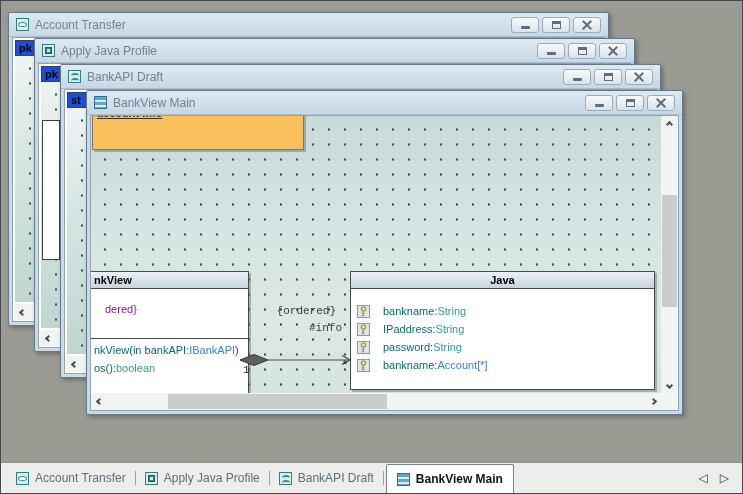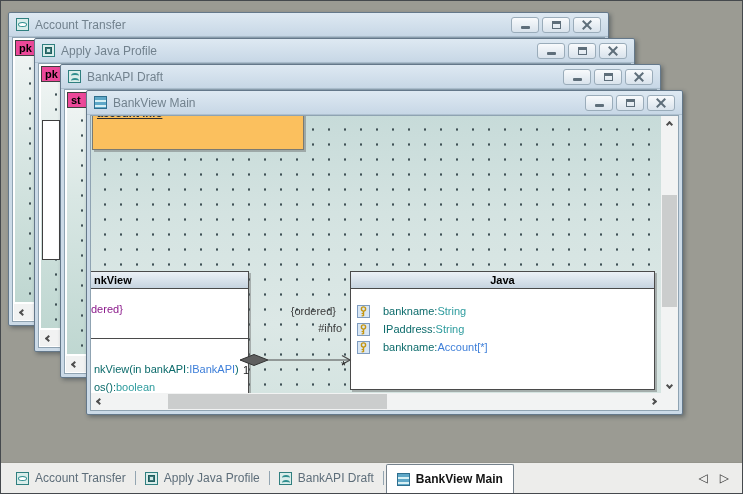--- a/index.html
+++ b/index.html
@@ -56,21 +56,21 @@
   .bgdiagram {
     position: absolute; left: 2px; right: 2px; top: 2px; bottom: 19px;
     background-image:
       radial-gradient(circle, #3F5156 1px, transparent 1.3px),
       linear-gradient(180deg, #F2F6F5 0%, #D9E7E4 40%, #BFD7D1 100%);
     background-size: 16px 15px, 100% 100%;
     background-position: 7px 6px, 0 0;
   }
   .pk-box {
     position: absolute; left: 2px; top: 2px; width: 21px; height: 16px;
-    background: #ec4899; border: 1px solid #3F3F3F;
+    background: #1d4ed8; border: 1px solid #3F3F3F;
     font-weight: bold; font-size: 11px; line-height: 14px; padding-left: 3px; color: #000;
   }
   .tall-box {
     position: absolute; left: 3px; top: 56px; width: 18px; height: 140px;
     background: #FFF; border: 1px solid #3F3F3F;
   }
   .bg-hscroll {
     position: absolute; left: 1px; right: 1px; bottom: 1px; height: 16px;
     background: #F1F2F2; display: flex; align-items: center;
   }
@@ -110,38 +110,38 @@
   }
   .uml-head {
     height: 17px; line-height: 16px;
     border-bottom: 1px solid #4A4A4A;
     background: linear-gradient(#ECF1F6, #C6D4E0);
     font-weight: bold; color: #000;
   }
   .bv { left: -42px; top: 155px; width: 200px; height: 170px; }
   .bv .uml-head span { margin-left: 44px; }
   .bv-attrs { position: relative; height: 49px; }
-  .bv-attr { position: absolute; left: 41px; top: 14px; }
-  .bv-ops { border-top: 1px solid #4A4A4A; padding-top: 21px; }
+  .bv-attr { position: absolute; left: 55px; top: 14px; }
+  .bv-ops { border-top: 1px solid #4A4A4A; padding-top: 2px; }
   .op-row { height: 18px; line-height: 18px; padding-left: 44px; white-space: nowrap; }
 
   .bank { left: 259px; top: 155px; width: 305px; height: 119px; overflow: hidden; }
   .bank .uml-head { text-align: center; }
   .bank-body { padding-top: 13px; }
   .attr-row { display: flex; align-items: center; height: 18px; padding-left: 6px; white-space: nowrap; }
   .attr-row svg { flex: 0 0 auto; }
   .attr-row .txt { margin-left: 13px; }
 
   .t-dark   { color: #0C6B6B; }
   .t-teal   { color: #2E9C9E; }
   .t-blue   { color: #3E7FD9; }
   .t-purple { color: #8B1A8B; }
 
   .assoc-svg { position: absolute; left: 145px; top: 230px; }
-  .assoc-lbl { position: absolute; color: #3A3A3A; }
+  .assoc-lbl { position: absolute; color: #3A3A3A; font-family: Liberation Mono, monospace; }
   .lbl-ordered { left: 163px; top: 189px; width: 82px; text-align: right; }
   .lbl-banks   { left: 163px; top: 206px; width: 88px; text-align: right; }
   .mult-1    { left: 152px; top: 248px; color: #222; }
   .mult-star { left: 250px; top: 242px; color: #222; font-size: 13px; }
 
   .vscroll {
     position: absolute; right: 0; top: 0; bottom: 17px; width: 17px;
     background: #F2F3F3; display: flex; flex-direction: column; justify-content: space-between;
   }
   .vthumb { position: absolute; left: 1px; right: 1px; top: 79px; height: 112px; background: #CBCDCD; }
@@ -336,20 +336,30 @@
             <span class="txt"><span class="t-dark">IPaddress:</span><span class="t-teal">String</span></span>
           </div>
           <div class="attr-row">
             <svg width="13" height="13">
                 <rect x="0.5" y="0.5" width="12" height="12" fill="#D9E7F5" stroke="#7E9CC0"></rect>
                 <circle cx="6.5" cy="4" r="2.1" fill="none" stroke="#C49511" stroke-width="1.4"></circle>
                 <line x1="6.5" y1="6" x2="6.5" y2="11" stroke="#C49511" stroke-width="1.4"></line>
                 <line x1="6.5" y1="8.5" x2="4.6" y2="8.5" stroke="#C49511" stroke-width="1.2"></line>
                 <line x1="6.5" y1="10.8" x2="4.6" y2="10.8" stroke="#C49511" stroke-width="1.2"></line>
               </svg>
+            <span class="txt"><span class="t-dark">password:</span><span class="t-teal">String</span></span>
+          </div>
+          <div class="attr-row">
+            <svg width="13" height="13">
+                <rect x="0.5" y="0.5" width="12" height="12" fill="#D9E7F5" stroke="#7E9CC0"></rect>
+                <circle cx="6.5" cy="4" r="2.1" fill="none" stroke="#C49511" stroke-width="1.4"></circle>
+                <line x1="6.5" y1="6" x2="6.5" y2="11" stroke="#C49511" stroke-width="1.4"></line>
+                <line x1="6.5" y1="8.5" x2="4.6" y2="8.5" stroke="#C49511" stroke-width="1.2"></line>
+                <line x1="6.5" y1="10.8" x2="4.6" y2="10.8" stroke="#C49511" stroke-width="1.2"></line>
+              </svg>
             <span class="txt"><span class="t-dark">bankname:</span><span class="t-blue">Account[*]</span></span>
           </div>
         </div>
       </div>
 
       <svg class="assoc-svg" width="120" height="30">
         <line x1="32" y1="14" x2="114" y2="14" stroke="#4A4A4A" stroke-width="1"></line>
         <polygon points="4,14 18,8.5 32,14 18,19.5" fill="#5F5F5F" stroke="#333" stroke-width="1"></polygon>
         <polyline points="106,9.5 114,14 106,18.5" fill="none" stroke="#4A4A4A" stroke-width="1.3"></polyline>
       </svg>

